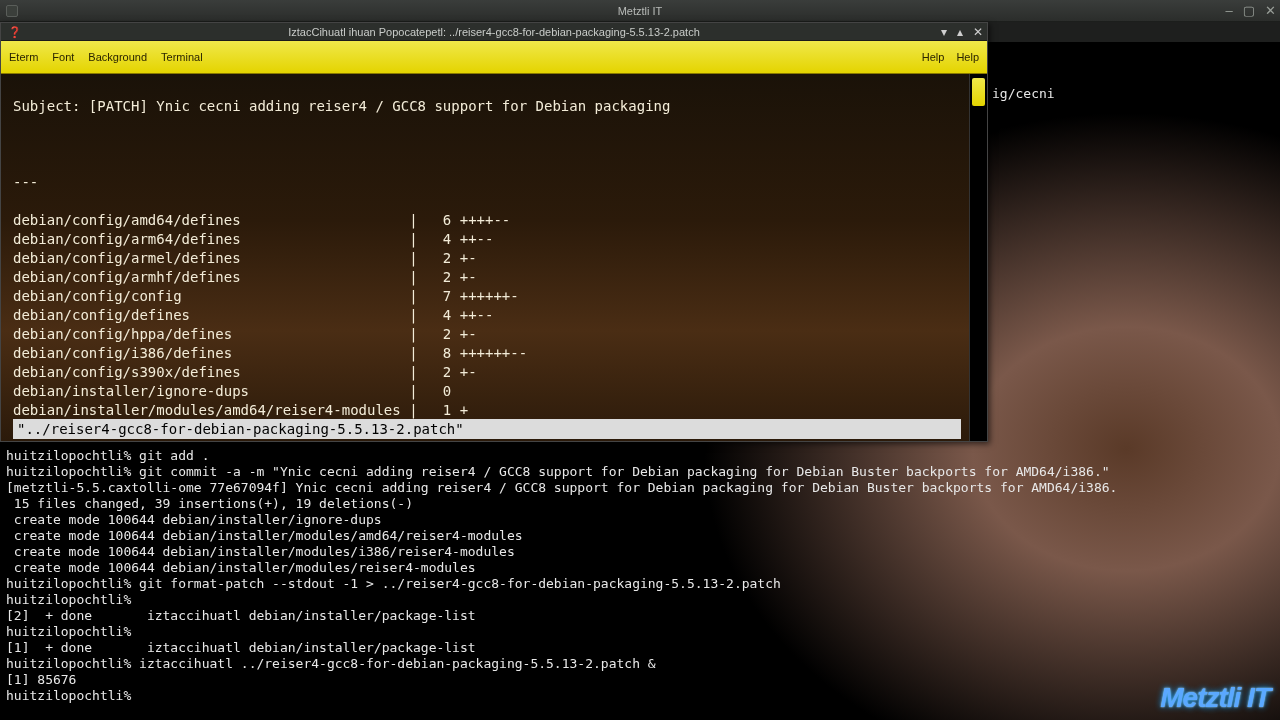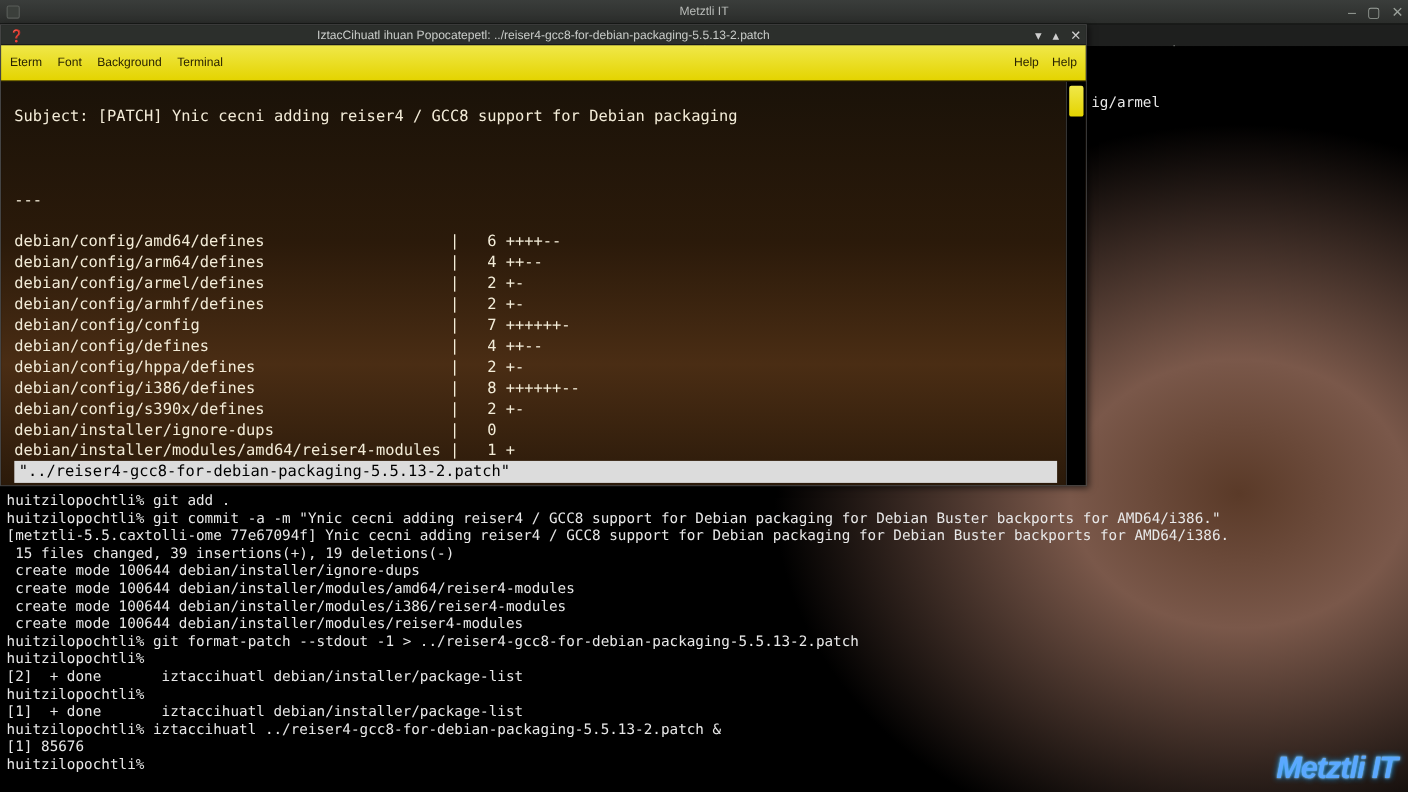--- a/index.html
+++ b/index.html
@@ -108,21 +108,21 @@
     </div>
   <div class="tab">
       <span>zsh</span>
     </div>
   <div class="tab">
       <span>zsh</span>
     </div>
 </div>
 
 <div class="bg-term"></div>
-<div class="right-snip" style="position:absolute; top:86px; left:992px; color:#e8e8e8; font-size:13px;">ig/armel</div>
+<div class="right-snip" style="position:absolute; top:86px; left:992px; color:#e8e8e8; font-size:13px;">ig/cecni</div>
 
 <div class="eterm">
   <div class="eterm-title">
     <span class="hint" style="color:#66b0ff;">❓</span>
     <span>IztacCihuatl ihuan Popocatepetl: ../reiser4-gcc8-for-debian-packaging-5.5.13-2.patch</span>
     <div class="ctl">
       <span>▾</span>
       <span>▴</span>
       <span>✕</span>
     </div>

